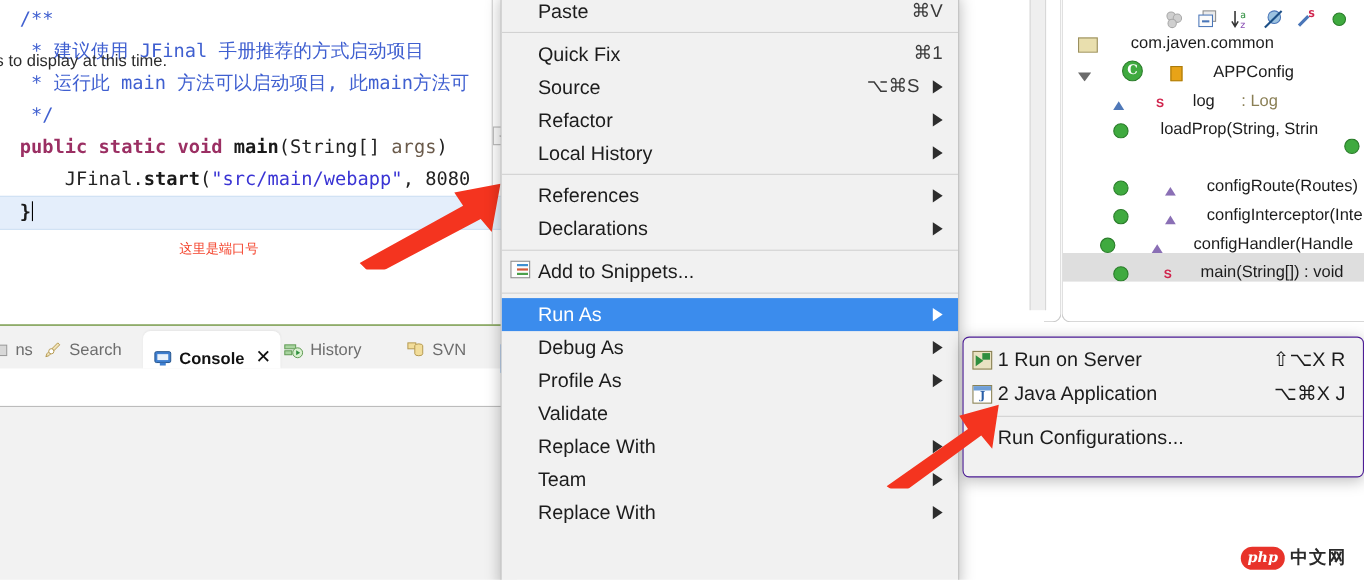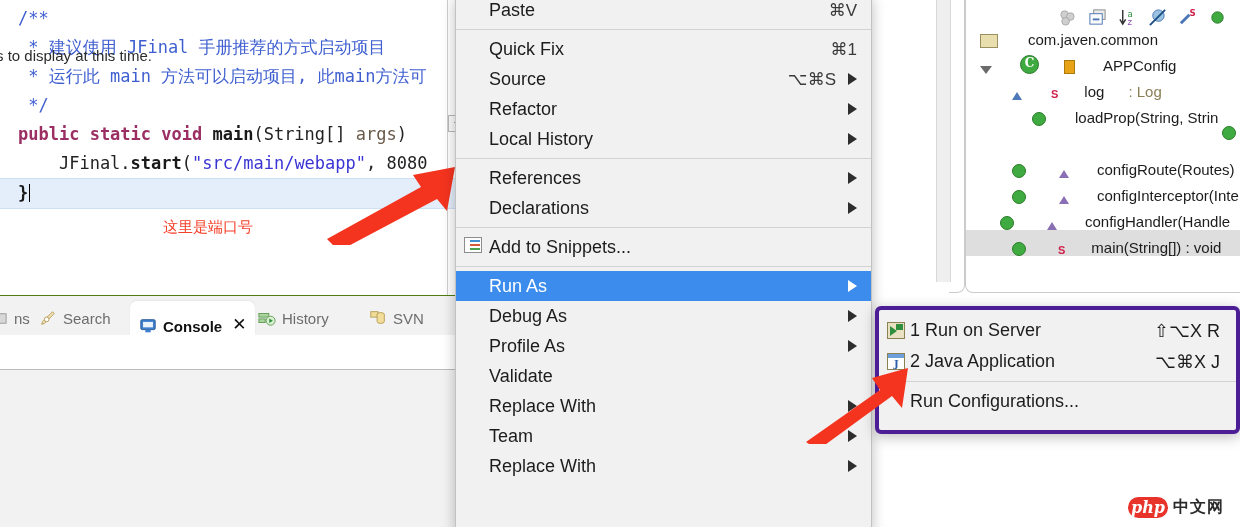--- a/index.html
+++ b/index.html
@@ -41,21 +41,21 @@
     position:absolute;left:447px;top:0;width:1px;height:295px;background:#cfcfcf;
   }
   #fold-marker{
     position:absolute;left:448px;top:115px;width:17px;height:17px;
     border:1px solid #b9b9b9;background:#fbfbfb;box-sizing:border-box;
     font-family:"DejaVu Sans Mono",monospace;font-size:12px;color:#777;
     text-align:center;line-height:15px;
   }
   #annot{
     position:absolute;left:163px;top:218px;
-    color:#f4412a;font-size:15px;
+    color:#f4412a;font-size:12px;
     font-family:"DejaVu Sans","Liberation Sans",sans-serif;
   }
   
   #bottom{
     position:absolute;left:0;top:295px;width:470px;height:232px;
     background:#f2f2f2;border-top:1px solid #4d7c0f;
   }
   #tabbar{position:absolute;left:0;top:0;height:40px;width:470px;}
   .tab{
     position:absolute;top:5px;height:34px;display:flex;align-items:center;
@@ -138,21 +138,21 @@
   .snip-ic{
     position:absolute;left:8px;top:5px;width:18px;height:16px;
     background:#fdfdfd;border:1px solid #8d8d8d;box-sizing:border-box;
   }
   .snip-ic i{position:absolute;left:5px;top:2px;width:10px;height:2px;background:#3f8fd0;display:block;}
   .snip-ic i.r2{top:6px;background:#d25a3a;}
   .snip-ic i.r3{top:10px;background:#4ba04b;}
   
   #submenu{
     position:absolute;left:875px;top:306px;width:365px;height:128px;
-    background:#f1f1f1;border:4px solid #4c1d95;border-radius:6px;
+    background:#f1f1f1;border:1px solid #4c1d95;border-radius:6px;
     box-shadow:0 3px 14px rgba(0,0,0,.26);box-sizing:border-box;
     font-size:18px;color:#1c1c1c;overflow:hidden;padding-top:5px;
   }
   .srow{height:31px;display:flex;align-items:center;padding:0 16px 0 31px;
         box-sizing:border-box;position:relative;white-space:nowrap;}
   .srow .skey{margin-left:auto;padding-left:14px;}
   .srv-ic{position:absolute;left:8px;top:7px;width:18px;height:17px;
     border:1px solid #8a8255;background:#e9e2c2;box-sizing:border-box;}
   .srv-ic b{position:absolute;right:1px;top:1px;width:7px;height:6px;background:#2f8f3f;display:block;}
   .srv-ic s{position:absolute;left:2px;bottom:2px;width:0;height:0;display:block;
@@ -160,21 +160,21 @@
   .java-ic{position:absolute;left:8px;top:7px;width:18px;height:17px;
     border:1px solid #8a8255;background:#fff;box-sizing:border-box;}
   .java-ic u{position:absolute;left:0;top:0;right:0;height:4px;background:#6f9fd8;display:block;}
   .java-ic em{position:absolute;left:6px;top:5px;font-style:normal;font-size:10px;
     font-weight:bold;color:#2a5fa8;line-height:10px;font-family:"DejaVu Serif",serif;}
   
   .arrow-svg{position:absolute;pointer-events:none;}
   
   #watermark{position:absolute;left:1128px;top:497px;display:flex;align-items:center;gap:5px;}
   #wm-php{width:40px;height:21px;border-radius:11px;background:#e8332a;color:#fff;
-    font-size:16px;font-style:italic;font-weight:bold;text-align:center;line-height:21px;
+    font-size:13px;font-style:italic;font-weight:bold;text-align:center;line-height:21px;
     font-family:"DejaVu Serif",serif;}
   #wm-cn{font-size:16px;color:#2a2a2a;font-weight:bold;letter-spacing:1px;}
 </style>
 </head>
 <body>
 
 <div id="editor">
   <div id="code"><div class="cline"><span class="cmt">/**</span></div><div class="cline"><span class="cmt"> * 建议使用 JFinal 手册推荐的方式启动项目</span></div><div class="cline"><span class="cmt"> * 运行此 main 方法可以启动项目, 此main方法可</span></div><div class="cline"><span class="cmt"> */</span></div><div class="cline"><span class="kw">public static void </span><span class="mth">main</span><span class="plain">(String[] </span><span class="param">args</span><span class="plain">) </span></div><div class="cline"><span class="plain">    JFinal.</span><span class="mth">start</span><span class="plain">(</span><span class="str">"src/main/webapp"</span><span class="plain">, 8080</span></div></div>
   <div id="curline"></div>
   <div id="curline-txt"><span>}</span><span id="caret"></span></div>
@@ -286,21 +286,21 @@
         <span class="cls-ic">C</span>
         <span class="lock-ic" style="margin-right: 4px;"></span>
         <span>APPConfig</span>
       </div>
       <div class="orow" style="padding-left: 46px;">
         <span class="tri-blue" style="margin-right: 2px;"></span>
         <span class="sup-s">S</span>
         <span>log</span>
         <span class="otype"> : Log</span>
       </div>
-      <div class="orow" style="padding-left: 46px; margin-left: 20px;">
+      <div class="orow" style="padding-left: 46px;">
         <span class="bullet"></span>
         <span>loadProp(String, Strin</span>
       </div>
       <div class="orow" style="padding-left: 46px; flex-direction: column;">
         <span class="bullet"></span>
         <span class="tri-purple" style="margin-right: 4px;"></span>
         <span>configConstant(Cons</span>
       </div>
       <div class="orow" style="padding-left: 46px;">
         <span class="bullet"></span>

